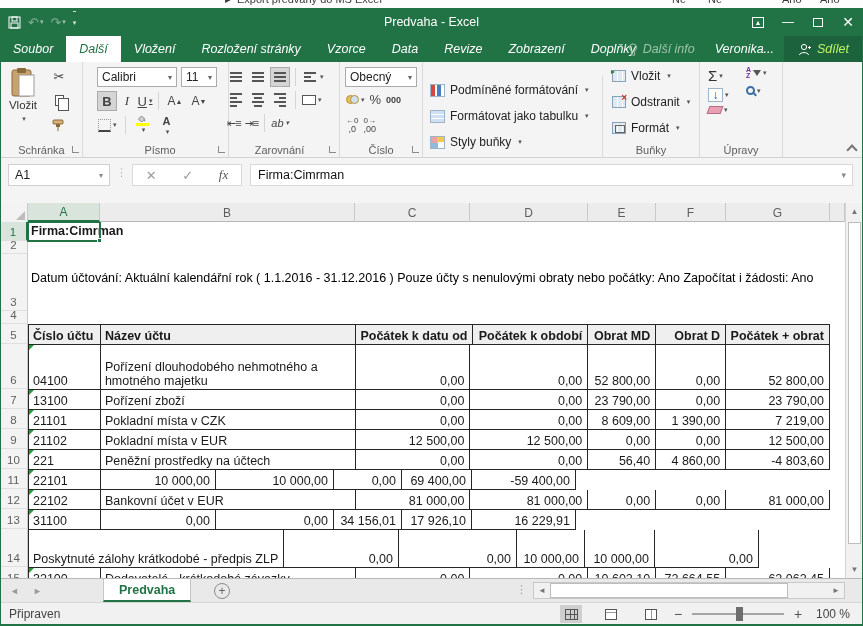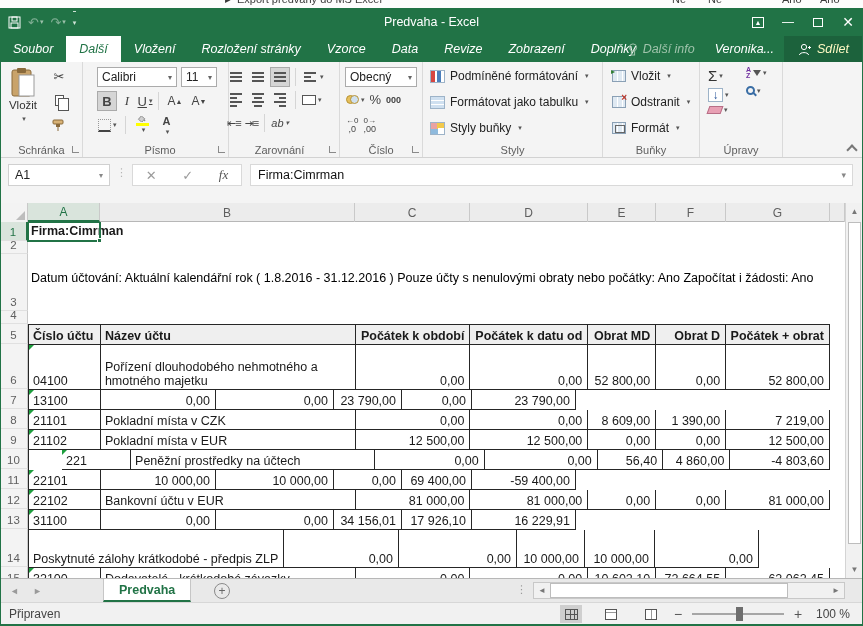--- a/index.html
+++ b/index.html
@@ -29,21 +29,21 @@
   .wb-ribbonopts { width:12px; height:11px; border:1px solid #fff; display:flex; align-items:center;
                    justify-content:center; font-size:7px; color:#fff; }
 
   
   .tab-bar { position:absolute; left:0; top:36px; width:863px; height:26px; background:#217346; display:flex;font-style:italic; }
   .rtab { height:26px; line-height:26px; padding:0 13px; color:#fff; font-size:12.5px; white-space:nowrap; }
   .rtab.active { background:#fff; color:#217346; }
   .tab-right { position:absolute; right:0; top:0; height:26px; display:flex; align-items:center; }
   .tellme { display:flex; align-items:center; gap:5px; color:#9fc3ab; font-size:12.5px; padding:0 10px; }
   .username { color:#fff; font-size:12.5px; padding:0 10px; }
-  .share { display:flex; align-items:center; gap:6px; color:#fef9c3; font-size:12.5px; padding:0 14px;
+  .share { display:flex; align-items:center; gap:6px; color:#bef264; font-size:12.5px; padding:0 14px;
            height:26px; background:rgba(0,0,0,0.14); }
 
   
   .ribbon { position:absolute; left:0; top:62px; width:863px; height:96px; background:#f4f4f4;
             border-bottom:1px solid #d2d2d2; }
   .rgroup { position:absolute; top:0; height:95px; border-right:1px solid #dadada; }
   .rgroup-label { position:absolute; bottom:1px; left:0; width:100%; text-align:center;
                   font-size:11px; color:#5e5e5e; }
   .launcher { position:absolute; bottom:4px; right:3px; width:7px; height:7px;
               border-left:1px solid #8a8a8a; border-bottom:1px solid #8a8a8a; }
@@ -445,21 +445,21 @@
           </span>
         <span class="chip dec">
             <i>0→</i>
             <span>,00</span>
           </span>
       </div>
       <div class="rgroup-label">Číslo</div>
       <span class="launcher"></span>
     </div>
 
-    <div class="rgroup" style="left:423px; width:180px;">
+    <div class="rgroup" style="left:423px; width:180px;margin-top:14px;">
       <div class="stack-btn dd" style="position:absolute; left:3px; top:5px;">
         <span class="sg-icon sg-cf"></span>
         <span>Podmíněné formátování</span>
       </div>
       <div class="stack-btn dd" style="position:absolute; left:3px; top:31px;">
         <span class="sg-icon sg-tbl"></span>
         <span>Formátovat jako tabulku</span>
       </div>
       <div class="stack-btn dd" style="position:absolute; left:3px; top:57px;">
         <span class="sg-icon sg-cs"></span>
@@ -558,44 +558,45 @@
         <div class="gut-cell" style="height: 20px;">12</div>
         <div class="gut-cell" style="height: 20px;">13</div>
         <div class="gut-cell" style="height: 38px; text-align: right;">14</div>
         <div class="gut-cell" style="height: 20px;">15</div>
       </div>
 
     <div class="a1-text">Firma:Cimrman</div>
     <div class="selection-rect">
         <span class="fill-handle"></span>
       </div>
-    <div class="row3-text">Datum účtování: Aktuální kalendářní rok ( 1.8.2016 - 31.12.2016 ) Pouze účty s nenulovými obraty nebo počátky: Ano Započítat i žádosti: Ano</div>
+    <div class="row3-text">Datum účtování: Aktuální kalendářní rok ( 1.1.2016 - 31.12.2016 ) Pouze účty s nenulovými obraty nebo počátky: Ano Započítat i žádosti: Ano</div>
 
     <div class="xl-table">
       <div class="xl-row">
         <div class="xl-cell head txt" style="width:72px; height:20px;">Číslo účtu</div>
         <div class="xl-cell head txt" style="width:255px; height:20px;">Název účtu</div>
+        <div class="xl-cell head num" style="width:118px; height:20px;">Počátek k datu od</div>
         <div class="xl-cell head num" style="width:115px; height:20px;">Počátek k období</div>
-        <div class="xl-cell head num" style="width:118px; height:20px;">Počátek k datu od</div>
         <div class="xl-cell head num" style="width:68px; height:20px;">Obrat MD</div>
         <div class="xl-cell head num" style="width:70px; height:20px;">Obrat D</div>
         <div class="xl-cell head num" style="width:104px; height:20px;">Počátek + obrat</div>
       </div>
       <div id="data-rows">
           <div class="xl-row">
             <div class="xl-cell txt" style="width: 72px; height: 45px;"><span class="err-tri"></span>04100</div>
             <div class="xl-cell txt" style="width: 255px; height: 45px;">Pořízení dlouhodobého nehmotného a hmotného majetku</div>
             <div class="xl-cell num" style="width: 115px; height: 45px;">0,00</div>
             <div class="xl-cell num" style="width: 118px; height: 45px;">0,00</div>
             <div class="xl-cell num" style="width: 68px; height: 45px;">52 800,00</div>
             <div class="xl-cell num" style="width: 70px; height: 45px;">0,00</div>
             <div class="xl-cell num" style="width: 104px; height: 45px;">52 800,00</div>
           </div>
           <div class="xl-row">
             <div class="xl-cell txt" style="width: 72px; height: 20px;"><span class="err-tri"></span>13100</div>
+            <div class="xl-cell txt" style="width: 255px; height: 20px;">Pořízení zboží</div>
             <div class="xl-cell num" style="width: 115px; height: 20px;">0,00</div>
             <div class="xl-cell num" style="width: 118px; height: 20px;">0,00</div>
             <div class="xl-cell num" style="width: 68px; height: 20px;">23 790,00</div>
             <div class="xl-cell num" style="width: 70px; height: 20px;">0,00</div>
             <div class="xl-cell num" style="width: 104px; height: 20px;">23 790,00</div>
           </div>
           <div class="xl-row">
             <div class="xl-cell txt" style="width: 72px; height: 20px;"><span class="err-tri"></span>21101</div>
             <div class="xl-cell txt" style="width: 255px; height: 20px;">Pokladní místa v CZK</div>
             <div class="xl-cell num" style="width: 115px; height: 20px;">0,00</div>
@@ -607,39 +608,39 @@
           <div class="xl-row">
             <div class="xl-cell txt" style="width: 72px; height: 20px;"><span class="err-tri"></span>21102</div>
             <div class="xl-cell txt" style="width: 255px; height: 20px;">Pokladní místa v EUR</div>
             <div class="xl-cell num" style="width: 115px; height: 20px;">12 500,00</div>
             <div class="xl-cell num" style="width: 118px; height: 20px;">12 500,00</div>
             <div class="xl-cell num" style="width: 68px; height: 20px;">0,00</div>
             <div class="xl-cell num" style="width: 70px; height: 20px;">0,00</div>
             <div class="xl-cell num" style="width: 104px; height: 20px;">12 500,00</div>
           </div>
           <div class="xl-row">
-            <div class="xl-cell txt" style="width: 72px; height: 20px; margin-left: 33px;"><span class="err-tri"></span>221</div>
+            <div class="xl-cell txt" style="width: 72px; height: 20px;"><span class="err-tri"></span>221</div>
             <div class="xl-cell txt" style="width: 255px; height: 20px;">Peněžní prostředky na účtech</div>
             <div class="xl-cell num" style="width: 115px; height: 20px;">0,00</div>
             <div class="xl-cell num" style="width: 118px; height: 20px;">0,00</div>
             <div class="xl-cell num" style="width: 68px; height: 20px;">56,40</div>
             <div class="xl-cell num" style="width: 70px; height: 20px;">4 860,00</div>
             <div class="xl-cell num" style="width: 104px; height: 20px;">-4 803,60</div>
           </div>
           <div class="xl-row">
             <div class="xl-cell txt" style="width: 72px; height: 20px;"><span class="err-tri"></span>22101</div>
             <div class="xl-cell num" style="width: 115px; height: 20px;">10 000,00</div>
             <div class="xl-cell num" style="width: 118px; height: 20px;">10 000,00</div>
             <div class="xl-cell num" style="width: 68px; height: 20px;">0,00</div>
             <div class="xl-cell num" style="width: 70px; height: 20px;">69 400,00</div>
             <div class="xl-cell num" style="width: 104px; height: 20px;">-59 400,00</div>
           </div>
           <div class="xl-row">
             <div class="xl-cell txt" style="width: 72px; height: 20px;"><span class="err-tri"></span>22102</div>
-            <div class="xl-cell txt" style="width: 255px; height: 20px;">Bankovní účtu v EUR</div>
+            <div class="xl-cell txt" style="width: 255px; height: 20px;">Bankovní účet v EUR</div>
             <div class="xl-cell num" style="width: 115px; height: 20px;">81 000,00</div>
             <div class="xl-cell num" style="width: 118px; height: 20px;">81 000,00</div>
             <div class="xl-cell num" style="width: 68px; height: 20px;">0,00</div>
             <div class="xl-cell num" style="width: 70px; height: 20px;">0,00</div>
             <div class="xl-cell num" style="width: 104px; height: 20px;">81 000,00</div>
           </div>
           <div class="xl-row">
             <div class="xl-cell txt" style="width: 72px; height: 20px;"><span class="err-tri"></span>31100</div>
             <div class="xl-cell num" style="width: 115px; height: 20px;">0,00</div>
             <div class="xl-cell num" style="width: 118px; height: 20px;">0,00</div>

